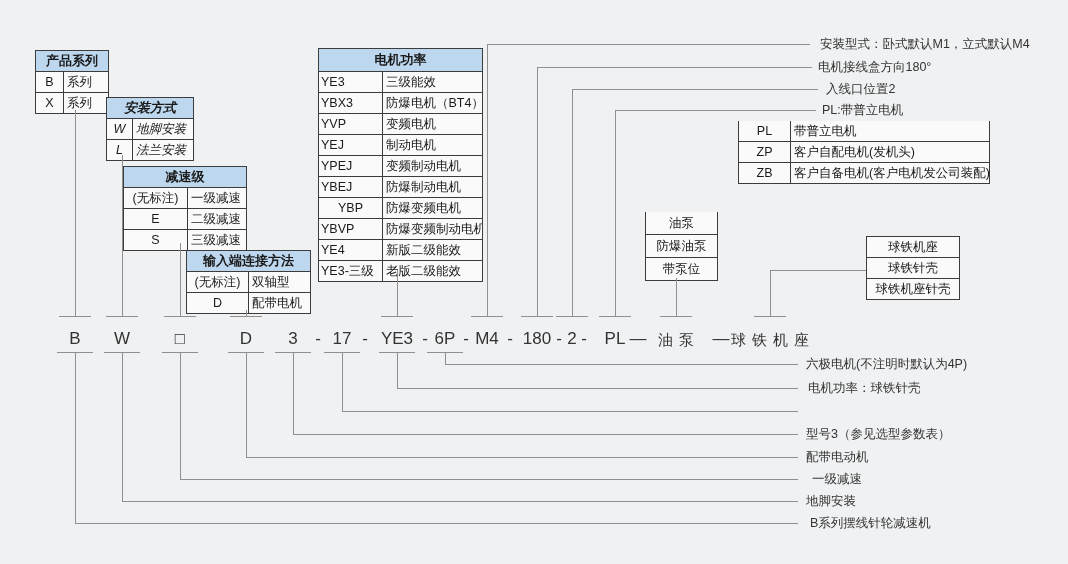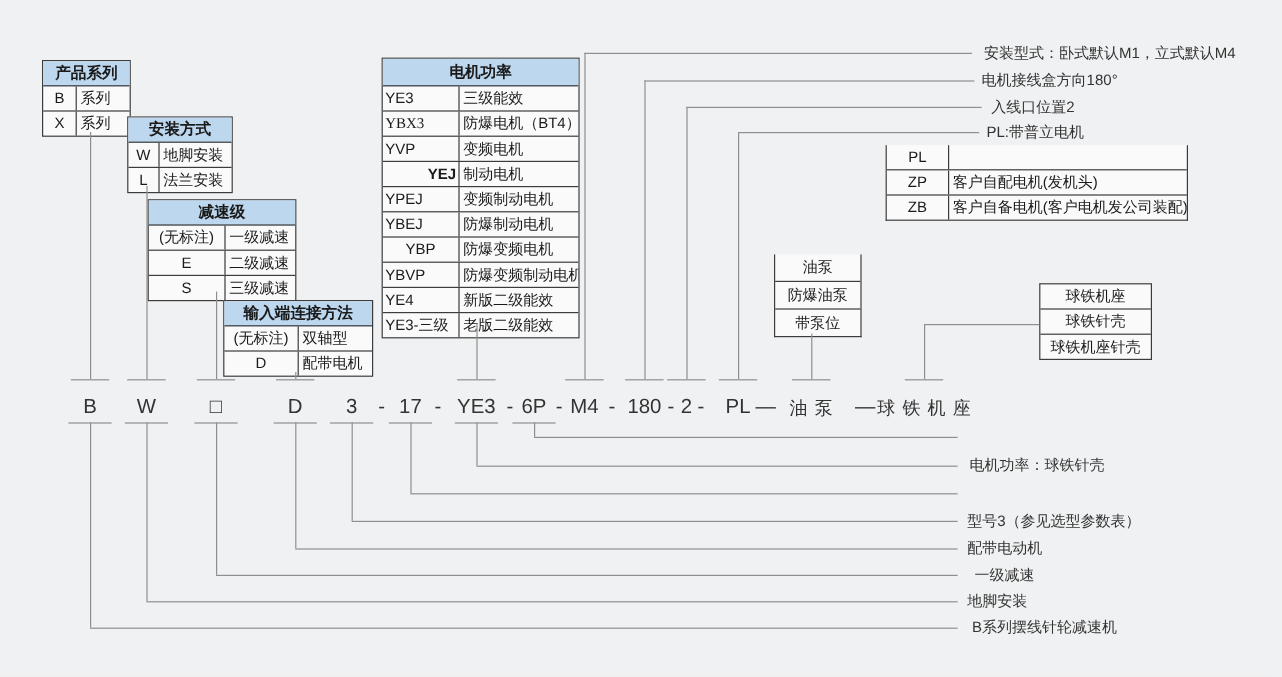--- a/index.html
+++ b/index.html
@@ -37,21 +37,21 @@
     <div class="tr">
       <div class="tc code" style="width:28px;">B</div>
       <div class="tc lbl">系列</div>
     </div>
     <div class="tr">
       <div class="tc code" style="width:28px;">X</div>
       <div class="tc lbl">系列</div>
     </div>
   </div>
 
-  <div class="tbl" style="left:106px;top:97px;width:88px;">
+  <div class="tbl" style="left:106px;top:97px;width:88px;font-style:italic;">
     <div class="th">安装方式</div>
     <div class="tr">
       <div class="tc code" style="width:26px;">W</div>
       <div class="tc lbl">地脚安装</div>
     </div>
     <div class="tr">
       <div class="tc code" style="width:26px;">L</div>
       <div class="tc lbl">法兰安装</div>
     </div>
   </div>
@@ -84,29 +84,29 @@
     </div>
   </div>
 
   <div class="tbl" style="left:318px;top:48px;width:165px;">
     <div class="th" style="height:22px;line-height:22px;">电机功率</div>
     <div class="tr">
       <div class="tc code" style="width:64px;text-align:left;">YE3</div>
       <div class="tc lbl">三级能效</div>
     </div>
     <div class="tr">
-      <div class="tc code" style="width:64px;text-align:left;font-family:Liberation Serif, serif;">YBX3</div>
+      <div class="tc code" style="width:64px;text-align:left;">YBX3</div>
       <div class="tc lbl">防爆电机（BT4）</div>
     </div>
     <div class="tr">
       <div class="tc code" style="width:64px;text-align:left;">YVP</div>
       <div class="tc lbl">变频电机</div>
     </div>
     <div class="tr">
-      <div class="tc code" style="width:64px;text-align:right;font-weight:bold;">YEJ</div>
+      <div class="tc code" style="width:64px;text-align:left;">YEJ</div>
       <div class="tc lbl">制动电机</div>
     </div>
     <div class="tr">
       <div class="tc code" style="width:64px;text-align:left;">YPEJ</div>
       <div class="tc lbl">变频制动电机</div>
     </div>
     <div class="tr">
       <div class="tc code" style="width:64px;text-align:left;">YBEJ</div>
       <div class="tc lbl">防爆制动电机</div>
     </div>
@@ -124,20 +124,21 @@
     </div>
     <div class="tr">
       <div class="tc code" style="width:64px;text-align:left;">YE3-三级</div>
       <div class="tc lbl">老版二级能效</div>
     </div>
   </div>
 
   <div class="tbl no-top" style="left:738px;top:121px;width:252px;">
     <div class="tr">
       <div class="tc code" style="width:52px;">PL</div>
+      <div class="tc lbl">带普立电机</div>
     </div>
     <div class="tr">
       <div class="tc code" style="width:52px;">ZP</div>
       <div class="tc lbl">客户自配电机(发机头)</div>
     </div>
     <div class="tr">
       <div class="tc code" style="width:52px;">ZB</div>
       <div class="tc lbl">客户自备电机(客户电机发公司装配)</div>
     </div>
   </div>
@@ -245,20 +246,21 @@
   <div class="hl" style="left:246px;top:457px;width:552px;"></div>
   <div class="hl" style="left:180px;top:479px;width:618px;"></div>
   <div class="hl" style="left:122px;top:501px;width:676px;"></div>
   <div class="hl" style="left:75px;top:523px;width:723px;"></div>
 
   <div class="ann" style="left:820px;top:36px;">安装型式：卧式默认M1，立式默认M4</div>
   <div class="ann" style="left:818px;top:59px;">电机接线盒方向180°</div>
   <div class="ann" style="left:826px;top:81px;">入线口位置2</div>
   <div class="ann" style="left:822px;top:102px;">PL:带普立电机</div>
 
+  <div class="ann" style="left:806px;top:356px;">六极电机(不注明时默认为4P)</div>
   <div class="ann" style="left:808px;top:380px;">电机功率：球铁针壳</div>
   <div class="ann" style="left:806px;top:426px;">型号3（参见选型参数表）</div>
   <div class="ann" style="left:806px;top:449px;">配带电动机</div>
   <div class="ann" style="left:812px;top:471px;">一级减速</div>
   <div class="ann" style="left:806px;top:493px;">地脚安装</div>
   <div class="ann" style="left:810px;top:515px;">B系列摆线针轮减速机</div>
 
 </div>
 
 </body></html>

